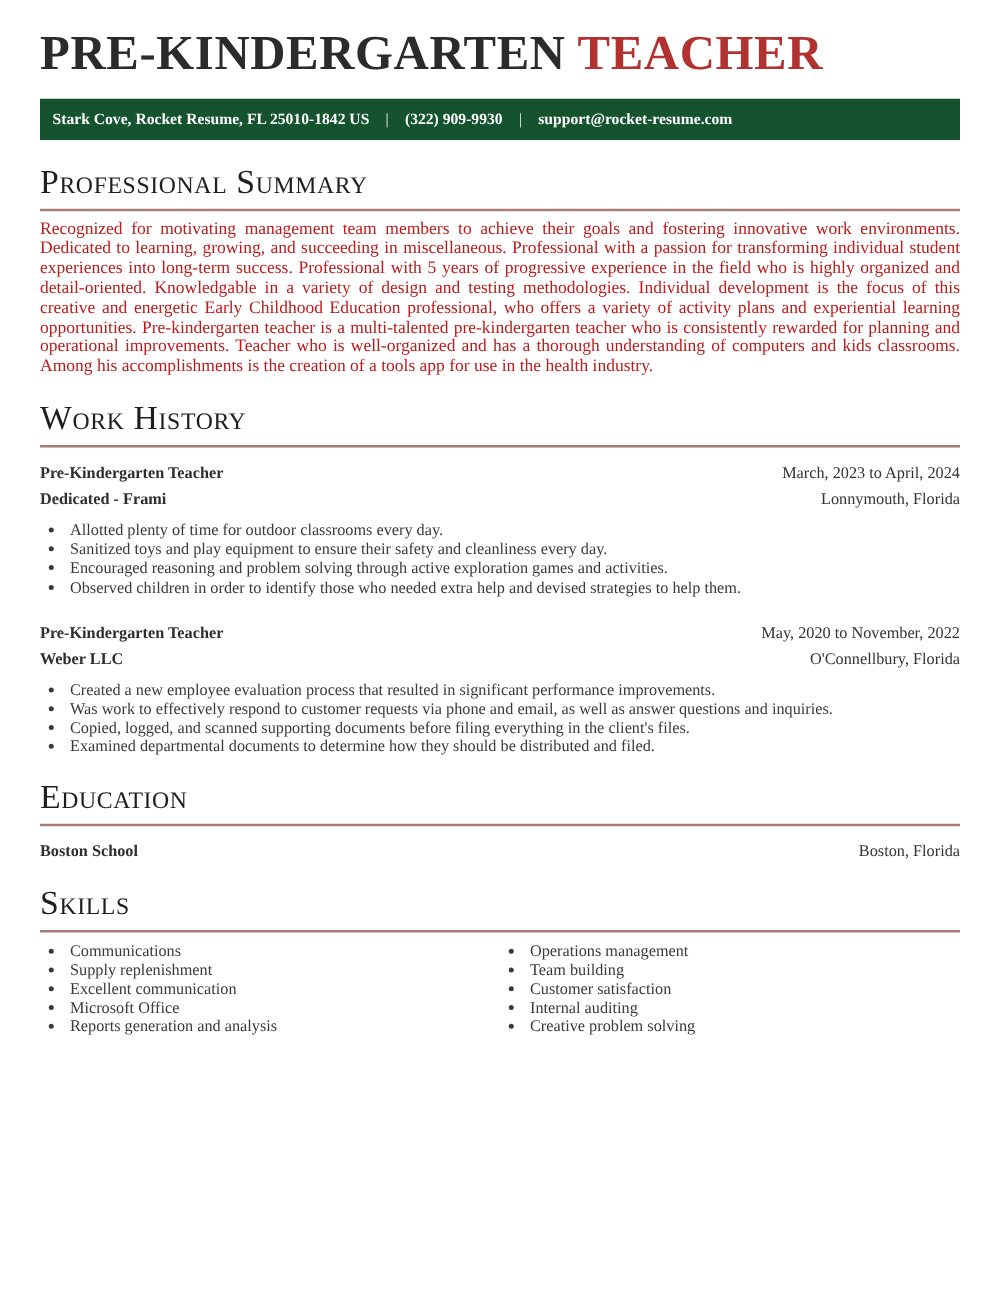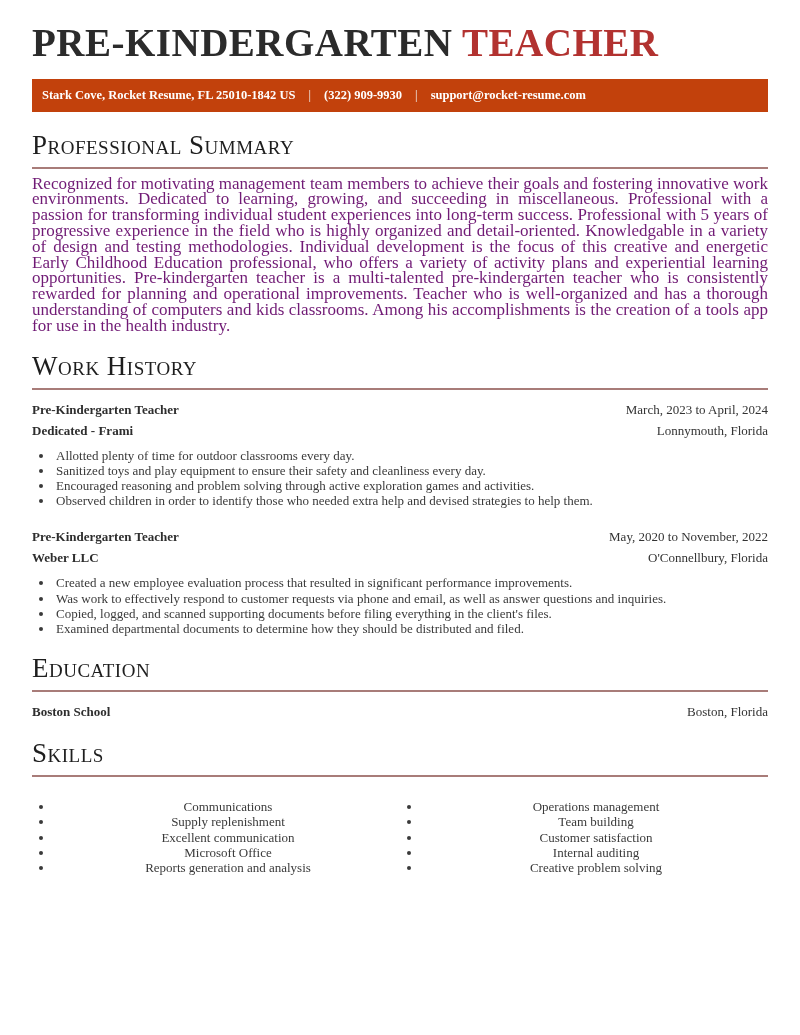--- a/index.html
+++ b/index.html
@@ -19,21 +19,21 @@
     line-height: 1.12;
     color: #2b2b2b;
     letter-spacing: 0.5px;
     white-space: nowrap;
   }
   .resume-title .accent { color: #b23230; }
 
   
   .contact-bar {
     margin-top: 14px;
-    background: #c2410c;
+    background: #14532d;
     color: #ffffff;
     height: 33px;
     display: flex;
     align-items: center;
     padding: 0 10px;
     font-size: 12.5px;
     font-weight: bold;
   }
   .contact-bar .sep {
     margin: 0 13px;
@@ -55,24 +55,24 @@
     background: #a87c79;
     margin-top: 8px;
     border: none;
   }
   .section { margin-top: 19px; }
   .section.first { margin-top: 20px; }
 
   
   .summary-text {
     margin-top: 7px;
-    font-size: 17px;
+    font-size: 14px;
     line-height: 15.8px;
     text-align: justify;
-    color: #701a75;
+    color: #b91c1c;
   }
 
   
   .entry { margin-top: 11px; }
   .entry + .entry { margin-top: 20px; }
   .entry-row {
     display: flex;
     justify-content: space-between;
     align-items: baseline;
     font-size: 13px;
@@ -87,21 +87,21 @@
     margin-top: 8px;
     padding-left: 22px;
     list-style: disc;
     font-size: 13px;
     line-height: 15.2px;
     color: #3a3a3a;
   }
   ul.bullets li { padding-left: 2px; }
 
   
-  .skills-cols { display: flex; margin-top: 22px; text-align: center; }
+  .skills-cols { display: flex; margin-top: 7px; }
   .skills-cols ul.bullets { margin-top: 0; flex: 0 0 50%; }
 </style>
 </head>
 <body>
 
 <div class="page">
 
   <h1 class="resume-title"><span>PRE-KINDERGARTEN</span> <span class="accent">TEACHER</span></h1>
 
   <div class="contact-bar">

